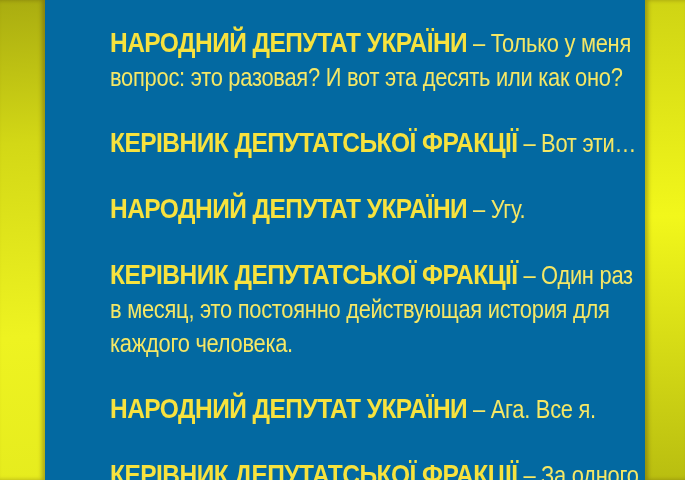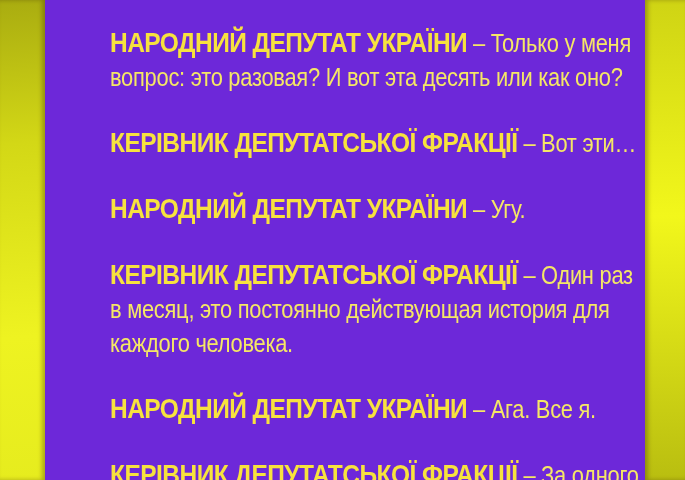--- a/index.html
+++ b/index.html
@@ -5,21 +5,21 @@
   html, body {
     margin: 0;
     padding: 0;
     background: #222;
   }
   .stage {
     position: relative;
     width: 685px;
     height: 480px;
     overflow: hidden;
-    background: #6d28d9;
+    background: #0369a1;
     font-family: "Liberation Sans", sans-serif;
   }
   .band {
     position: absolute;
     top: 0;
     height: 100%;
   }
   .band-left {
     left: 0;
     width: 45px;

